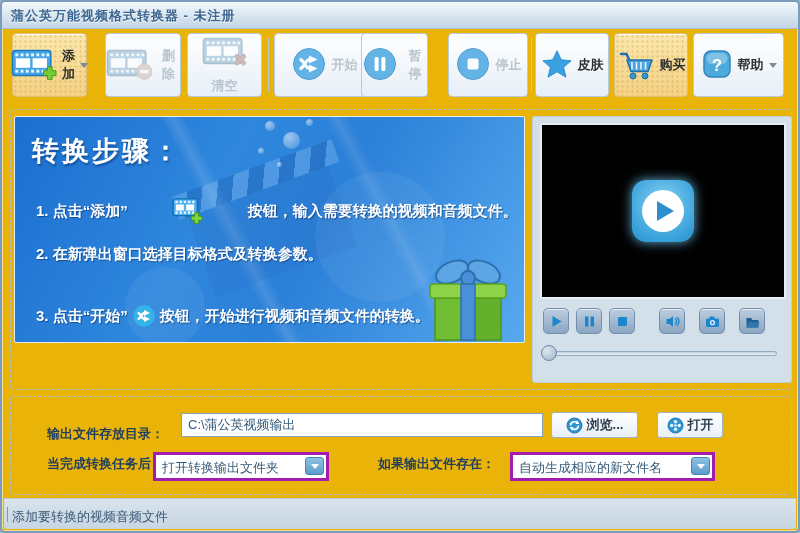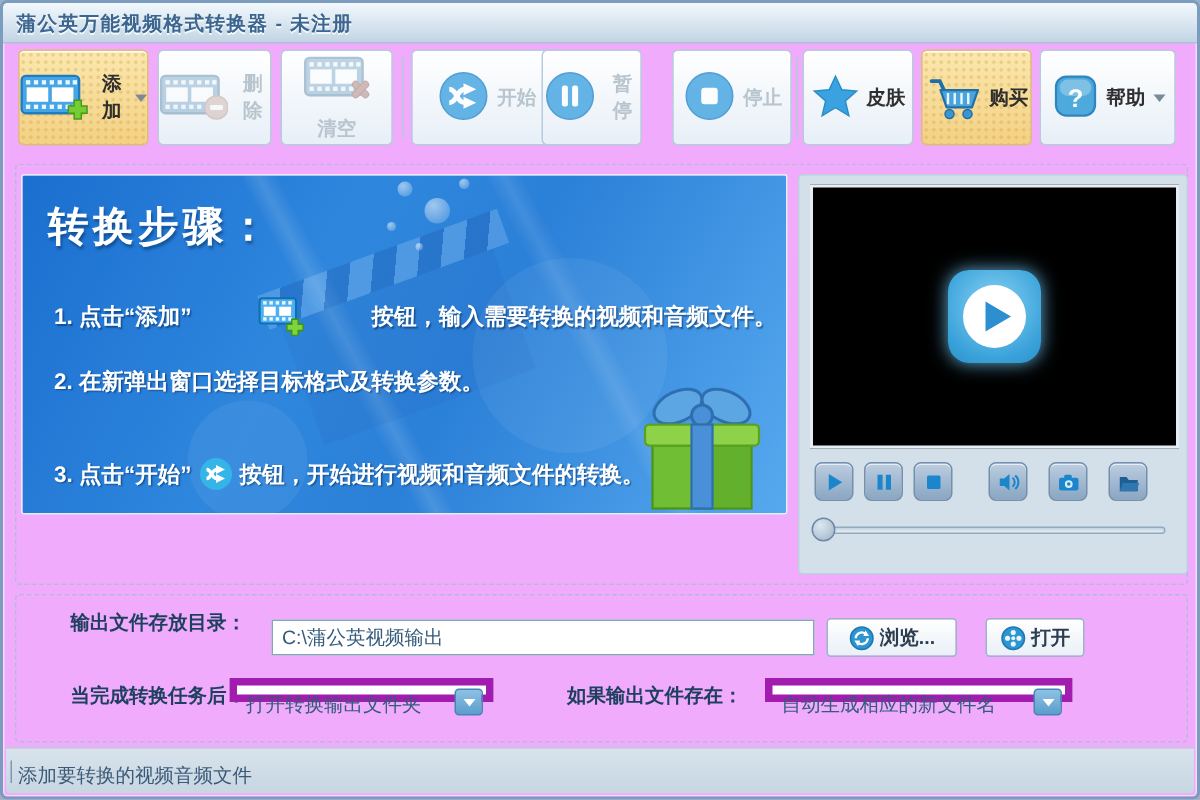--- a/index.html
+++ b/index.html
@@ -1,20 +1,20 @@
 <!DOCTYPE html>
 <html><head>
 <meta charset="utf-8">
 <style>
   html,body{margin:0;padding:0;background:#9ab0c4;}
   *{box-sizing:border-box;}
   .window{
     position:relative;width:800px;height:533px;
     font-family:"Liberation Sans","DejaVu Sans",sans-serif;
-    background:#f0abfc;border:2px solid #7b9cbd;border-radius:5px;
+    background:#eab308;border:2px solid #7b9cbd;border-radius:5px;
     box-shadow:inset 0 0 0 1px rgba(255,255,255,.55);
     overflow:hidden;
     text-decoration:underline;
   }
   
   .titlebar{position:absolute;left:0;top:0;right:0;height:27px;
     background:linear-gradient(#f2f8fd,#c2d5e4);
     border-bottom:1px solid #a9c0d4;border-radius:3px 3px 0 0;}
   .title-text{position:absolute;left:9px;top:5px;font-size:13px;font-weight:bold;
     color:#3c6690;text-shadow:0 1px 0 rgba(255,255,255,.8);letter-spacing:1px;}
@@ -74,42 +74,42 @@
     background:radial-gradient(circle at 35% 30%,#dde8f0,#9db3c8);border:1px solid #6e89a6;}
   
   .settings-group{position:absolute;left:8px;top:394px;width:782px;height:99px;
     border:1px dashed #a9bfd2;border-radius:3px;}
   .fld-label{position:absolute;font-size:13px;font-weight:bold;color:#1f3f5e;line-height:26px;}
   .dir-input{position:absolute;left:170px;top:16px;width:362px;height:24px;
     border:1px solid #87a3bc;background:#fff;font-family:inherit;font-size:13px;color:#355a7a;padding:2px 6px;}
   .sm-btn{position:absolute;top:15px;height:26px;border:1px solid #9fb3c6;border-radius:3px;cursor:pointer;
     background:linear-gradient(#ffffff,#e9f0f7);display:flex;align-items:center;justify-content:center;gap:4px;
     font-family:inherit;font-size:13px;font-weight:bold;color:#2c3e50;box-shadow:inset 0 1px 0 #fff;}
-  .dropdown{position:absolute;top:55px;height:16px;border:5px solid #a21caf;background:#fff;cursor:pointer;}
+  .dropdown{position:absolute;top:55px;height:29px;border:3px solid #a21caf;background:#fff;cursor:pointer;}
   .dd-value{position:absolute;left:6px;top:4px;font-size:13px;color:#355a7a;white-space:nowrap;}
   .dd-btn{position:absolute;right:2px;top:2px;width:19px;height:18px;border-radius:3px;cursor:pointer;
     background:linear-gradient(#8ec1e4,#5b9dcc);border:1px solid #4884b4;
     display:flex;align-items:center;justify-content:center;}
   .dd-btn i{width:0;height:0;border:4px solid transparent;border-top:5px solid #fff;margin-top:4px;}
   
   .statusbar{position:absolute;left:2px;right:2px;bottom:2px;height:31px;
     border-top:1px solid #b9cbd9;background:linear-gradient(#d8e3ec,#c7d6e2);border-radius:0 0 3px 3px;}
   .status-tick{position:absolute;left:3px;top:8px;width:1px;height:15px;background:#7e98b0;}
   .status-text{position:absolute;left:8px;top:9px;font-size:13px;color:#3c5a77;}
 </style>
 </head>
 <body>
 
 <div class="window">
 
   <div class="titlebar">
     <span class="title-text">蒲公英万能视频格式转换器 - 未注册</span>
   </div>
 
-  <button class="tb-btn hl" style="left:10px;width:87px;">
+  <button class="tb-btn hl" style="left:10px;width:75px;">
     <span>
       <svg width="46" height="34" viewBox="0 0 48 34" class="film-ic">
         <rect x="1.5" y="3" width="40" height="26" rx="3" fill="#46a5e5" stroke="#1f7cc0" stroke-width="1.6"></rect>
         <g fill="#eaf6ff">
           <rect x="4.5" y="6" width="3" height="3"></rect>
             <rect x="10" y="6" width="3" height="3"></rect>
             <rect x="15.5" y="6" width="3" height="3"></rect>
             <rect x="21" y="6" width="3" height="3"></rect>
             <rect x="26.5" y="6" width="3" height="3"></rect>
             <rect x="32" y="6" width="3" height="3"></rect>
@@ -385,21 +385,21 @@
         <path d="M1.5 4 h4.5 l1.5 2 h6 v7.5 h-12 z" fill="#1e5f96"></path>
         <path d="M1.5 13.5 l2 -5.5 h11 l-2 5.5 z" fill="#2f77ae"></path>
       </svg>
     </button>
 
     <div class="seek-track"></div>
     <div class="seek-knob"></div>
   </div>
 
   <div class="settings-group">
-    <span class="fld-label" style="left:36px;top:5px;text-align:right;">输出文件存放目录：</span>
+    <span class="fld-label" style="left:36px;top:24px;text-align:right;">输出文件存放目录：</span>
     <input class="dir-input" value="C:\蒲公英视频输出" style="">
 
     <button class="sm-btn" style="left:540px;width:87px;">
       <svg width="17" height="17" viewBox="0 0 17 17">
         <circle cx="8.5" cy="8.5" r="7.5" fill="#2d95d2" stroke="#1e78b2"></circle>
         <path d="M4.5 8.5 a4 4 0 0 1 7 -2.5" stroke="#fff" stroke-width="1.6" fill="none"></path>
         <polygon points="11,3.2 13.4,7 9.6,7" fill="#fff"></polygon>
         <path d="M12.5 8.5 a4 4 0 0 1 -7 2.5" stroke="#fff" stroke-width="1.6" fill="none"></path>
         <polygon points="6,13.8 3.6,10 7.4,10" fill="#fff"></polygon>
       </svg>

